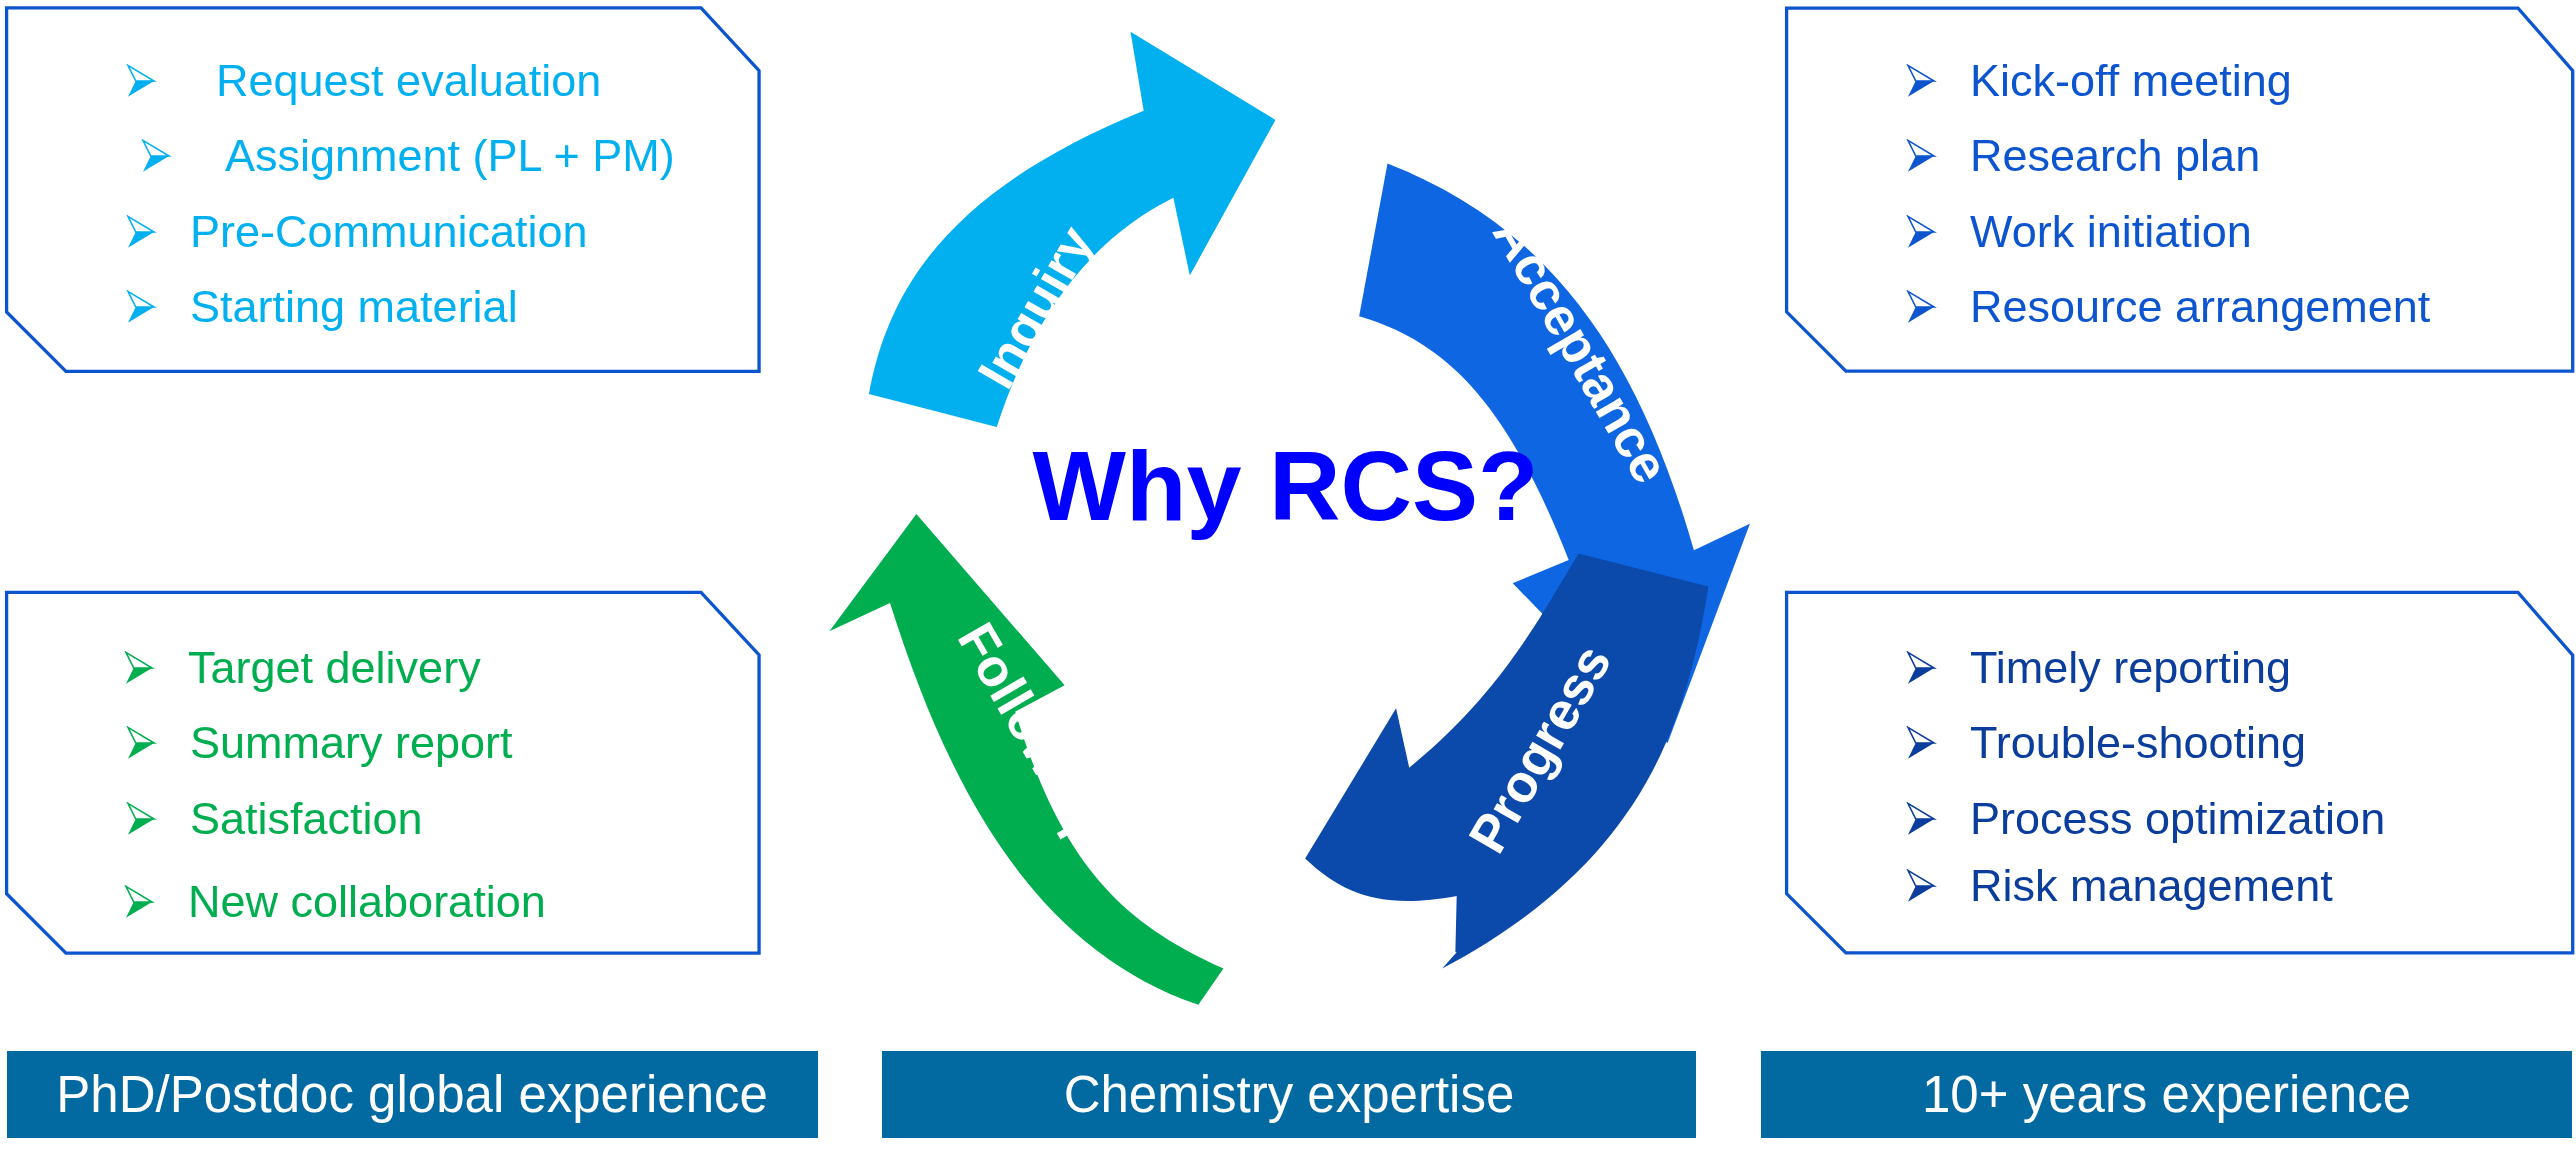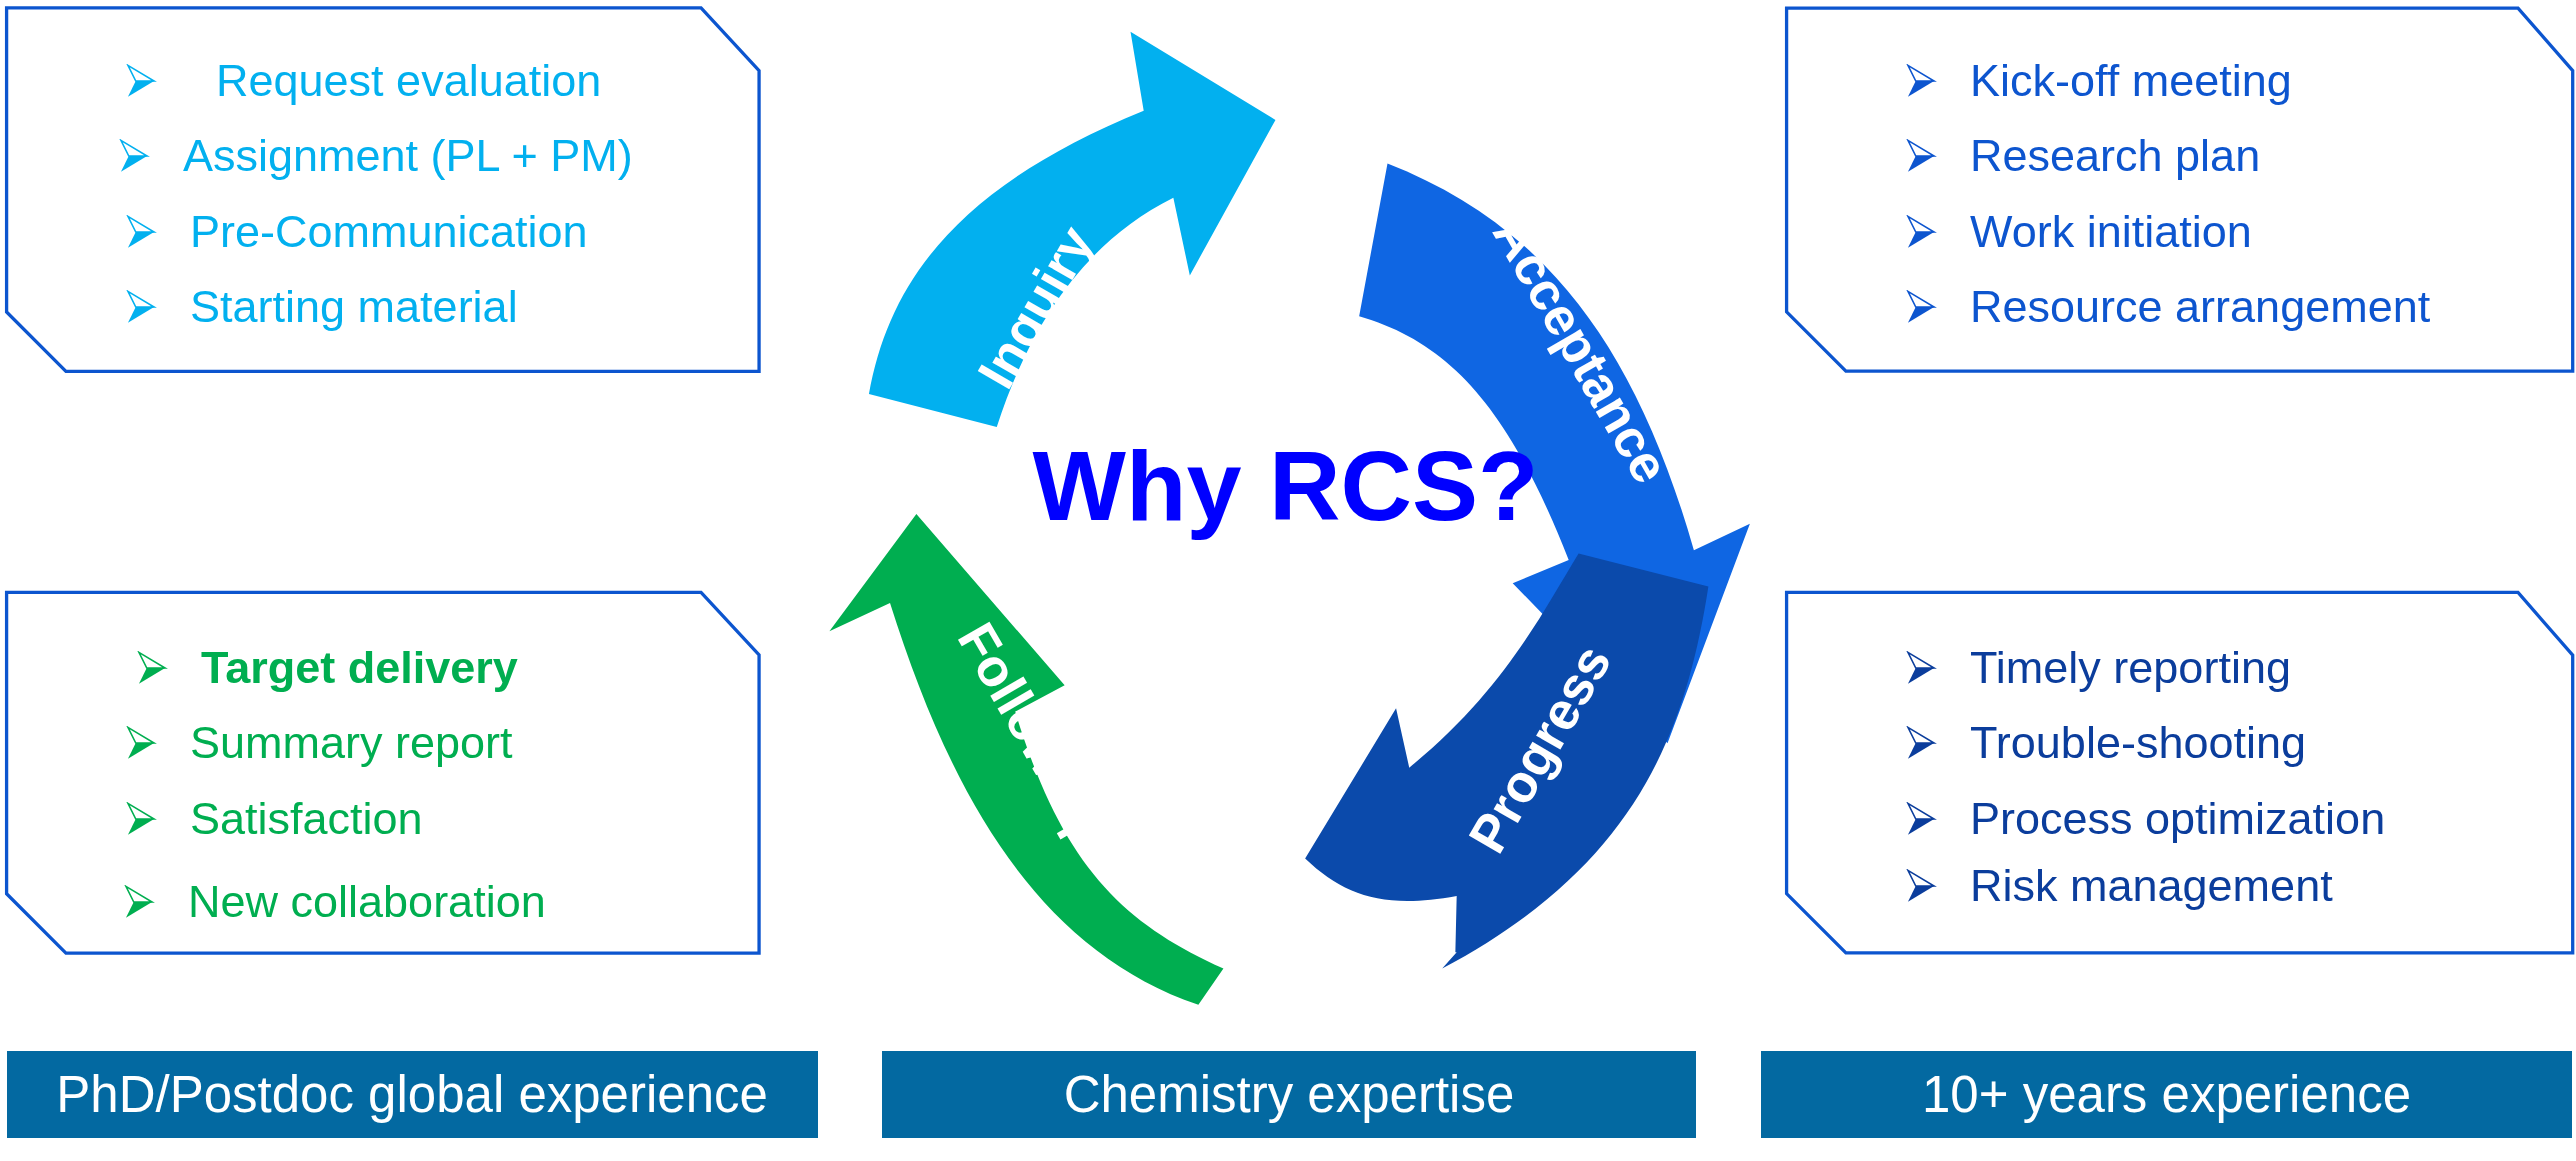--- a/index.html
+++ b/index.html
@@ -23,21 +23,21 @@
     <polygon points="10,12 1063,12 1151,107 1151,563 100,563 10,473" fill="none" stroke="#0c55cf" stroke-width="5"></polygon>
   </svg>
   <div class="items">
       <div class="item" style="left: 125px; top: 58px; gap: 26px;">
         <svg class="bullet" viewBox="0 0 24 26">
           <path d="M2,1 L22,13 L8,13 Z" fill="#ffffff" stroke="#02b0ef" stroke-width="1.2"></path>
           <path d="M8,13 L22,13 L2,25 Z" fill="#02b0ef"></path>
         </svg>
         <span class="label" style="color: rgb(2, 176, 239);">Request evaluation</span>
       </div>
-      <div class="item" style="left: 118px; top: 133px;">
+      <div class="item" style="left: 140px; top: 133px; gap: 20px;">
         <svg class="bullet" viewBox="0 0 24 26">
           <path d="M2,1 L22,13 L8,13 Z" fill="#ffffff" stroke="#02b0ef" stroke-width="1.2"></path>
           <path d="M8,13 L22,13 L2,25 Z" fill="#02b0ef"></path>
         </svg>
         <span class="label" style="color: rgb(2, 176, 239);">Assignment (PL + PM)</span>
       </div>
       <div class="item" style="left: 125px; top: 209px;">
         <svg class="bullet" viewBox="0 0 24 26">
           <path d="M2,1 L22,13 L8,13 Z" fill="#ffffff" stroke="#02b0ef" stroke-width="1.2"></path>
           <path d="M8,13 L22,13 L2,25 Z" fill="#02b0ef"></path>
@@ -88,21 +88,21 @@
         <span class="label" style="color: rgb(13, 85, 207);">Resource arrangement</span>
       </div>
     </div>
 </div>
 
 <div class="box" style="left:0;top:587px;width:765px;height:376px;">
   <svg class="frame" width="765" height="376" viewBox="0 0 1160 570">
     <polygon points="10,8 1063,8 1151,103 1151,555 100,555 10,465" fill="none" stroke="#0c55cf" stroke-width="5"></polygon>
   </svg>
   <div class="items">
-      <div class="item" style="left: 136px; top: 58px; font-weight: bold;">
+      <div class="item" style="left: 123px; top: 58px;">
         <svg class="bullet" viewBox="0 0 24 26">
           <path d="M2,1 L22,13 L8,13 Z" fill="#ffffff" stroke="#00ae50" stroke-width="1.2"></path>
           <path d="M8,13 L22,13 L2,25 Z" fill="#00ae50"></path>
         </svg>
         <span class="label" style="color: rgb(0, 174, 80);">Target delivery</span>
       </div>
       <div class="item" style="left: 125px; top: 133px;">
         <svg class="bullet" viewBox="0 0 24 26">
           <path d="M2,1 L22,13 L8,13 Z" fill="#ffffff" stroke="#00ae50" stroke-width="1.2"></path>
           <path d="M8,13 L22,13 L2,25 Z" fill="#00ae50"></path>

